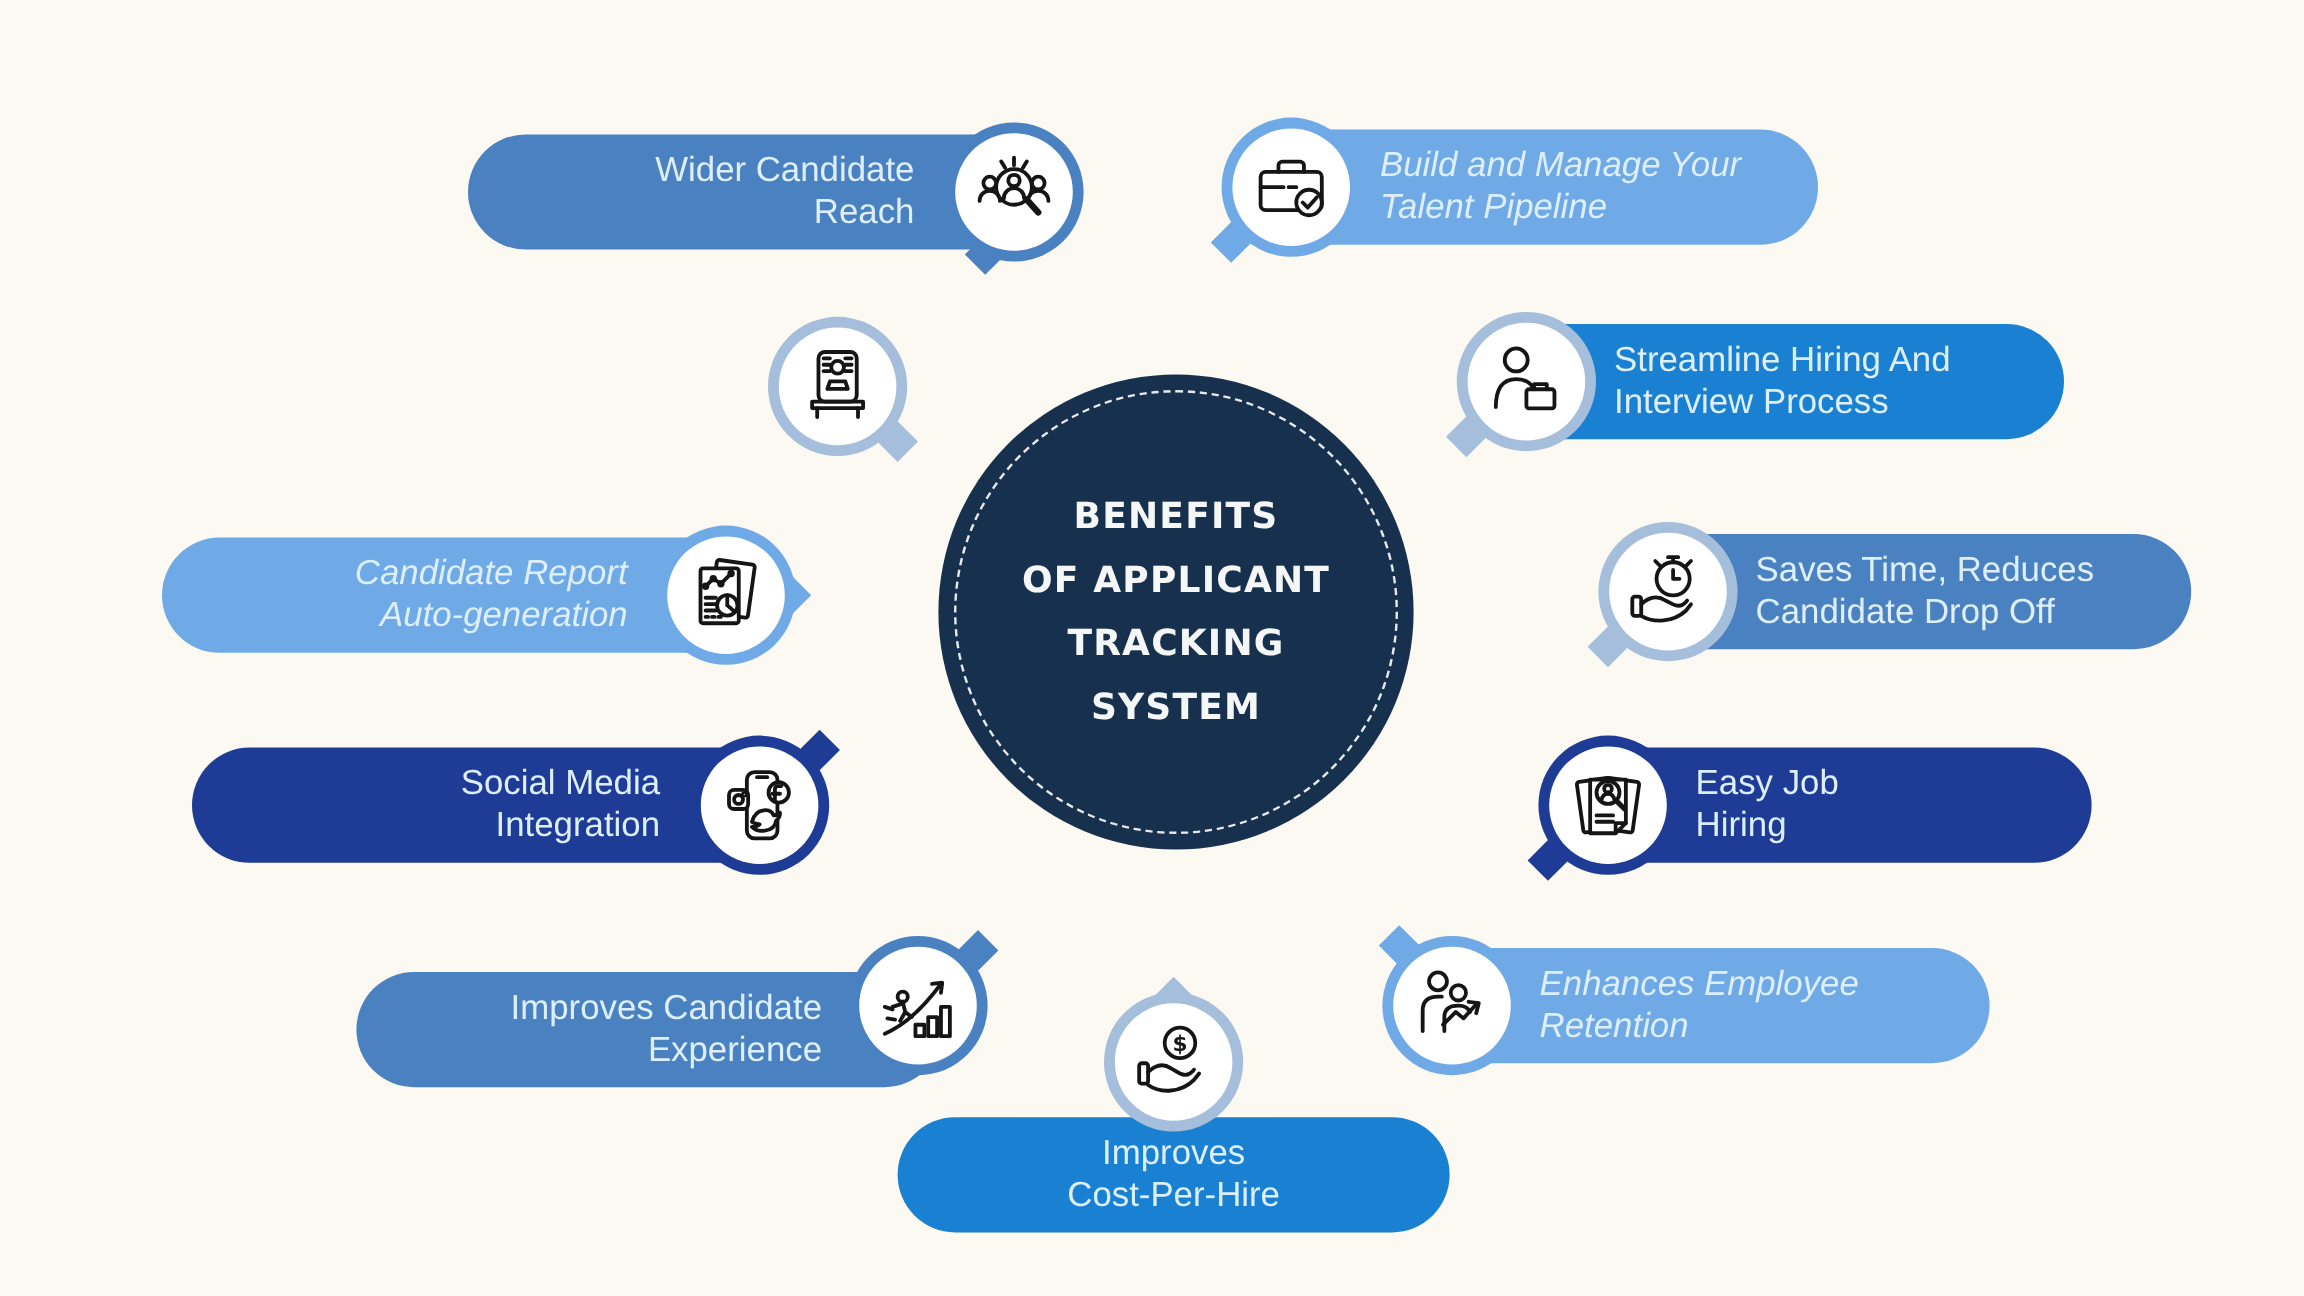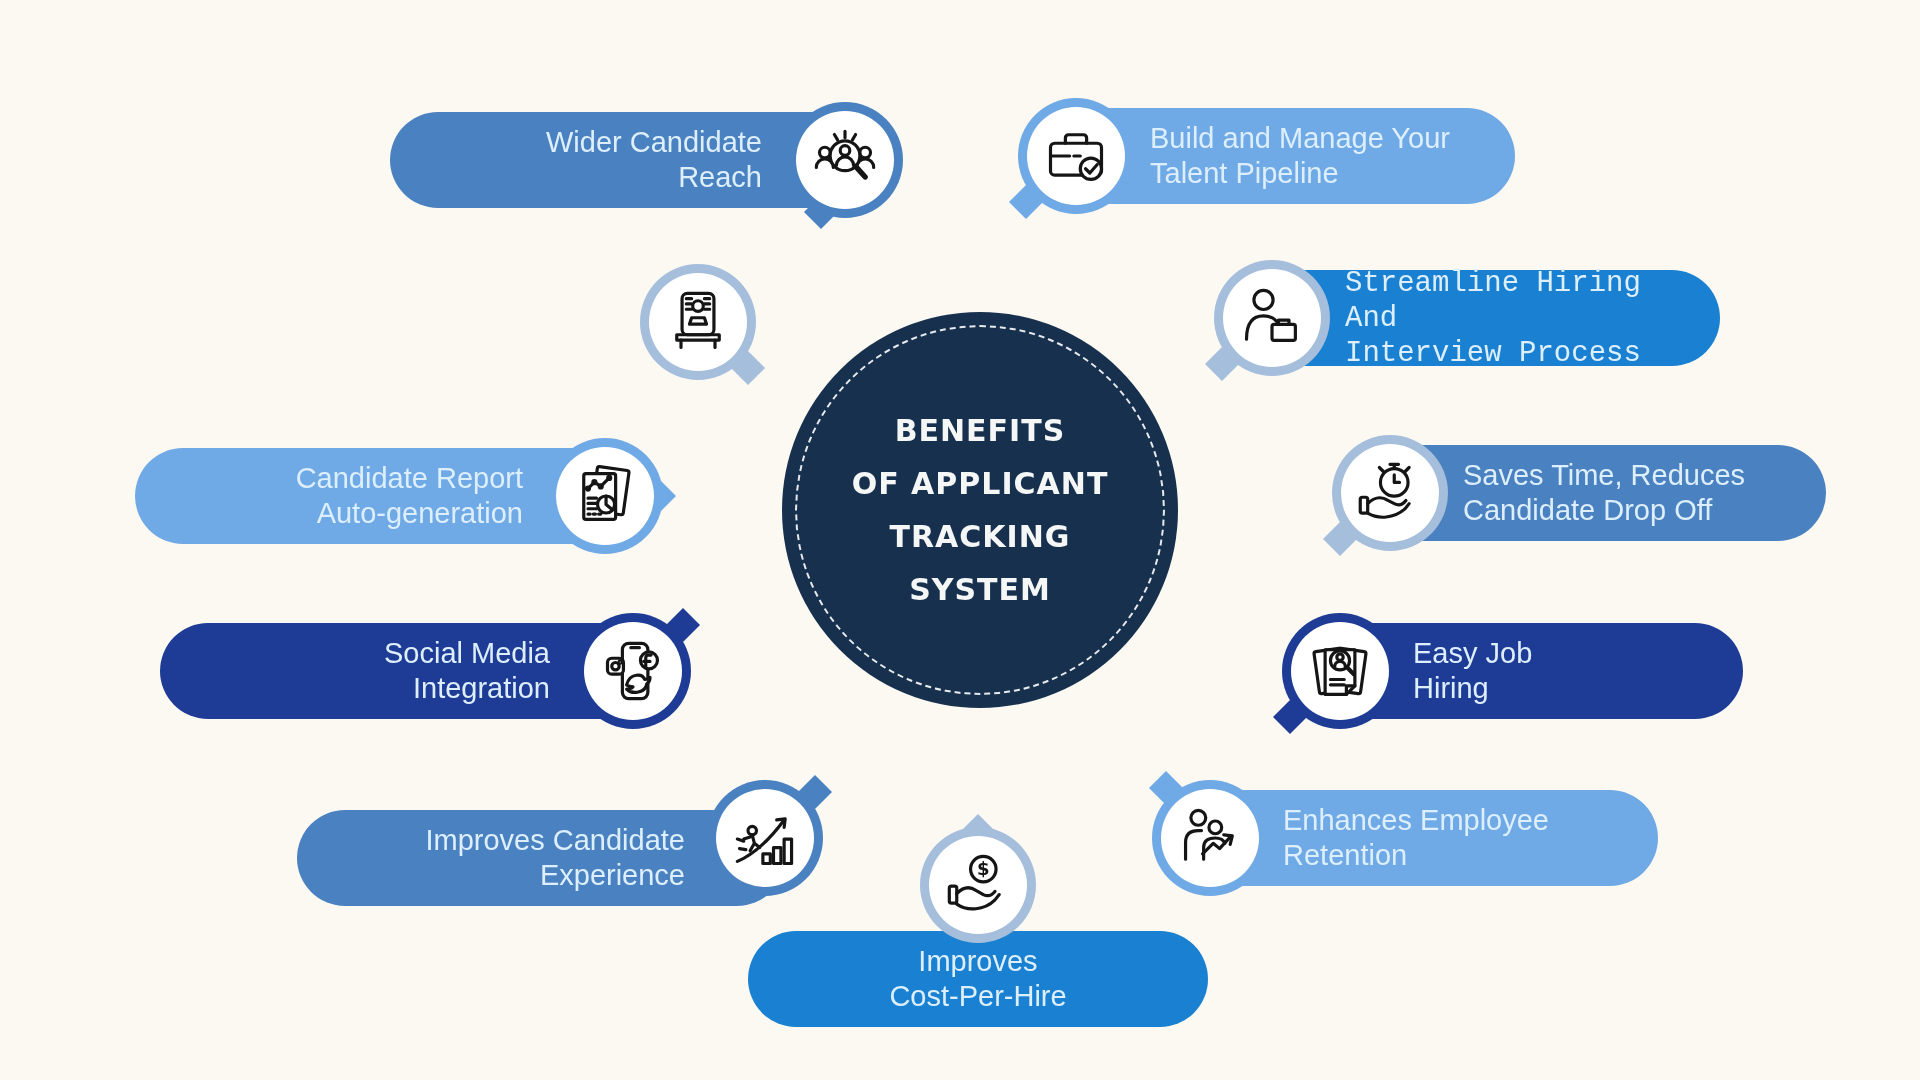--- a/index.html
+++ b/index.html
@@ -27,21 +27,21 @@
   .benefit{position:absolute;left:0;top:0;width:100%;height:100%;pointer-events:none;}
   .pill{
     position:absolute;height:96px;border-radius:48px;
     display:flex;align-items:center;z-index:1;
   }
   .pill-text{width:100%;font-size:29px;line-height:35px;color:var(--text,#ddeffc);}
   .side-left  .pill-text{text-align:right;padding-right:100px;padding-left:36px;}
   .side-right .pill-text{text-align:left;padding-left:115px;padding-right:30px;}
   .side-bottom .pill-text{text-align:center;padding:0 30px;}
   .bg-medium{background:var(--medium,#4a81c1);}
-  .bg-light {background:var(--light,#6fa9e6);}
+  .bg-light {background:var(--light,#6fa9e6);font-style:italic;}
   .bg-bright{background:var(--bright,#1a80d1);}
   .bg-royal {background:var(--royal,#1e3c96);}
   
   .icon-circle{position:absolute;width:116px;height:116px;border-radius:50%;z-index:2;}
   .ring-medium{background:var(--medium,#4a81c1);}
   .ring-light {background:var(--light,#6fa9e6);}
   .ring-royal {background:var(--royal,#1e3c96);}
   .ring-pale  {background:var(--ring_pale,#a5bedb);}
   .icon-inner{
     position:absolute;inset:9px;background:#fff;border-radius:50%;
@@ -53,21 +53,21 @@
   .tail-bottom-right{bottom:0px;right:-4px;}
   .tail-bottom-left {bottom:0px;left:-4px;}
   .tail-right       {top:50%;margin-top:-12px;right:-8px;}
   .tail-top-right   {top:0px;right:-4px;}
   .tail-top-left    {top:-4px;left:2px;}
   .tail-top         {top:-8px;left:46px;}
   
   #b-wider   .pill{left:390px;top:112px;width:472px;}  #b-wider   .icon-circle{left:787px;top:102px;}
   #b-talent  .pill{left:1035px;top:108px;width:480px;} #b-talent  .icon-circle{left:1018px;top:98px;}
   #b-recruit .pill{left:228px;top:274px;width:488px;}  #b-recruit .icon-circle{left:640px;top:264px;}
-  #b-stream  .pill{left:1230px;top:270px;width:490px;font-family:Liberation Mono, monospace;} #b-stream  .icon-circle{left:1214px;top:260px;}
+  #b-stream  .pill{left:1230px;top:270px;width:490px;} #b-stream  .icon-circle{left:1214px;top:260px;}
   #b-report  .pill{left:135px;top:448px;width:488px;}  #b-report  .icon-circle{left:547px;top:438px;}
   #b-saves   .pill{left:1348px;top:445px;width:478px;} #b-saves   .icon-circle{left:1332px;top:435px;}
   #b-social  .pill{left:160px;top:623px;width:490px;}  #b-social  .icon-circle{left:575px;top:613px;}
   #b-easy    .pill{left:1298px;top:623px;width:445px;} #b-easy    .icon-circle{left:1282px;top:613px;}
   #b-improve .pill{left:297px;top:810px;width:488px;}  #b-improve .icon-circle{left:707px;top:780px;}
   #b-retain  .pill{left:1168px;top:790px;width:490px;} #b-retain  .icon-circle{left:1152px;top:780px;}
   #b-cost    .pill{left:748px;top:931px;width:460px;}  #b-cost    .icon-circle{left:920px;top:827px;}
   .ic{stroke:#151515;stroke-width:3;fill:none;stroke-linecap:round;stroke-linejoin:round;}
   .icf{fill:#ffffff;}
 </style>

